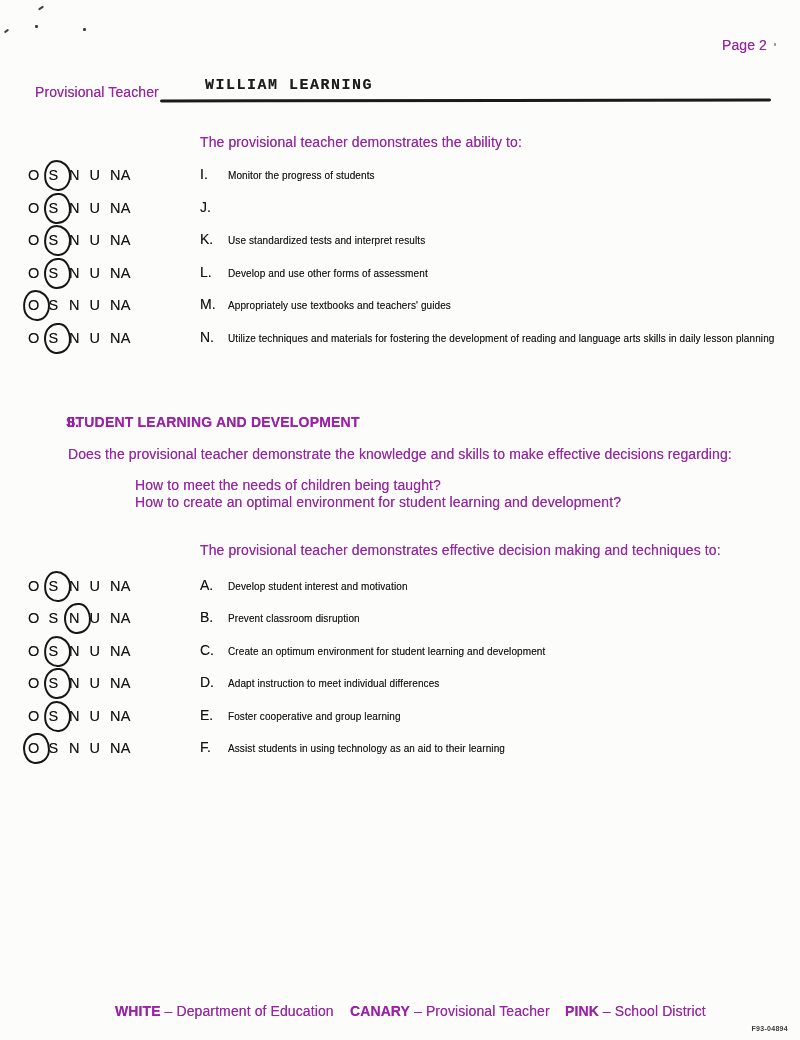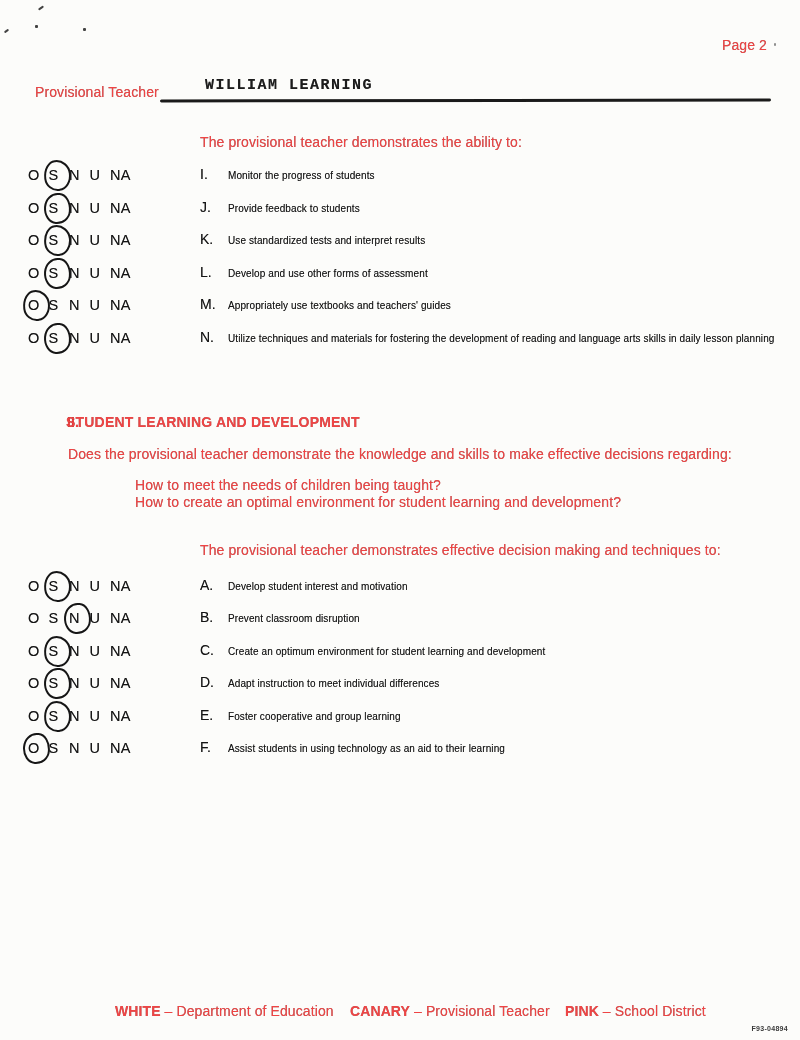--- a/index.html
+++ b/index.html
@@ -10,21 +10,21 @@
   }
   #page{
     position:relative;
     width:800px;height:1040px;
     margin:0 auto;
     background:#fcfcfa;
     color:#141414;
     overflow:hidden;
     box-shadow:0 0 6px rgba(0,0,0,.25);
   }
-  .txt{position:absolute;font-size:14px;letter-spacing:.1px;color:#ef4444;
+  .txt{position:absolute;font-size:14px;letter-spacing:.1px;color:#a21caf;
        text-shadow:0 0 .5px rgba(0,0,0,.45);white-space:nowrap;}
   
   #page-label{top:37px;right:33px;}
   #teacher-label{top:84px;left:35px;}
   #teacher-name{top:77px;left:205px;font-family:"Liberation Mono","DejaVu Sans Mono",monospace;
                 font-size:15px;letter-spacing:1.5px;font-weight:700;color:#1c1c1c;}
   #teacher-line{position:absolute;top:99px;left:160px;width:611px;height:3px;
                 background:#1a1a1a;transform:rotate(-.08deg);border-radius:2px;}
   
   .row{position:absolute;left:0;width:800px;height:20px;}
@@ -74,21 +74,20 @@
   <div class="txt" style="top:134px;left:200px;">The provisional teacher demonstrates the ability to:</div>
 
   <div class="row" style="top:166px;">
     <span class="ratings"><span class="hand-circle at-S"></span><span class="opt opt-0">O</span><span class="opt opt-1">S</span><span class="opt opt-2">N</span><span class="opt opt-3">U</span><span class="opt opt-4">NA</span></span>
     <span class="item-letter">I.</span>
     <span class="item-text">Monitor the progress of students</span>
   </div>
   <div class="row" style="top:199px;">
     <span class="ratings"><span class="hand-circle at-S"></span><span class="opt opt-0">O</span><span class="opt opt-1">S</span><span class="opt opt-2">N</span><span class="opt opt-3">U</span><span class="opt opt-4">NA</span></span>
     <span class="item-letter">J.</span>
-    <span class="item-text">Provide feedback to students</span>
   </div>
   <div class="row" style="top:231px;">
     <span class="ratings"><span class="hand-circle at-S"></span><span class="opt opt-0">O</span><span class="opt opt-1">S</span><span class="opt opt-2">N</span><span class="opt opt-3">U</span><span class="opt opt-4">NA</span></span>
     <span class="item-letter">K.</span>
     <span class="item-text">Use standardized tests and interpret results</span>
   </div>
   <div class="row" style="top:264px;">
     <span class="ratings"><span class="hand-circle at-S"></span><span class="opt opt-0">O</span><span class="opt opt-1">S</span><span class="opt opt-2">N</span><span class="opt opt-3">U</span><span class="opt opt-4">NA</span></span>
     <span class="item-letter">L.</span>
     <span class="item-text">Develop and use other forms of assessment</span>

